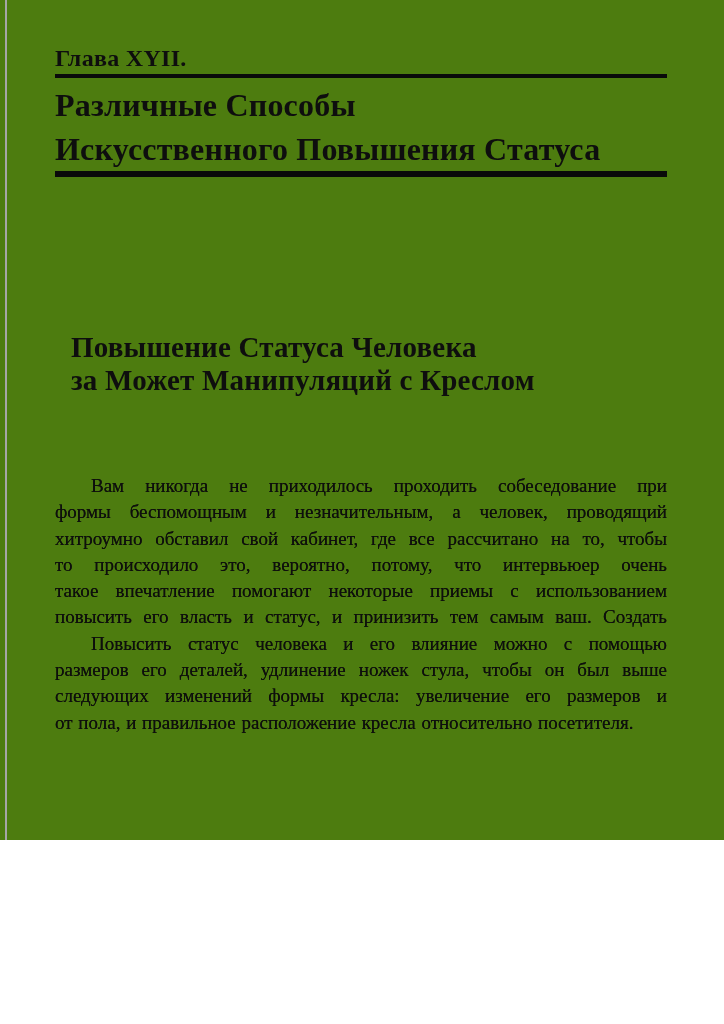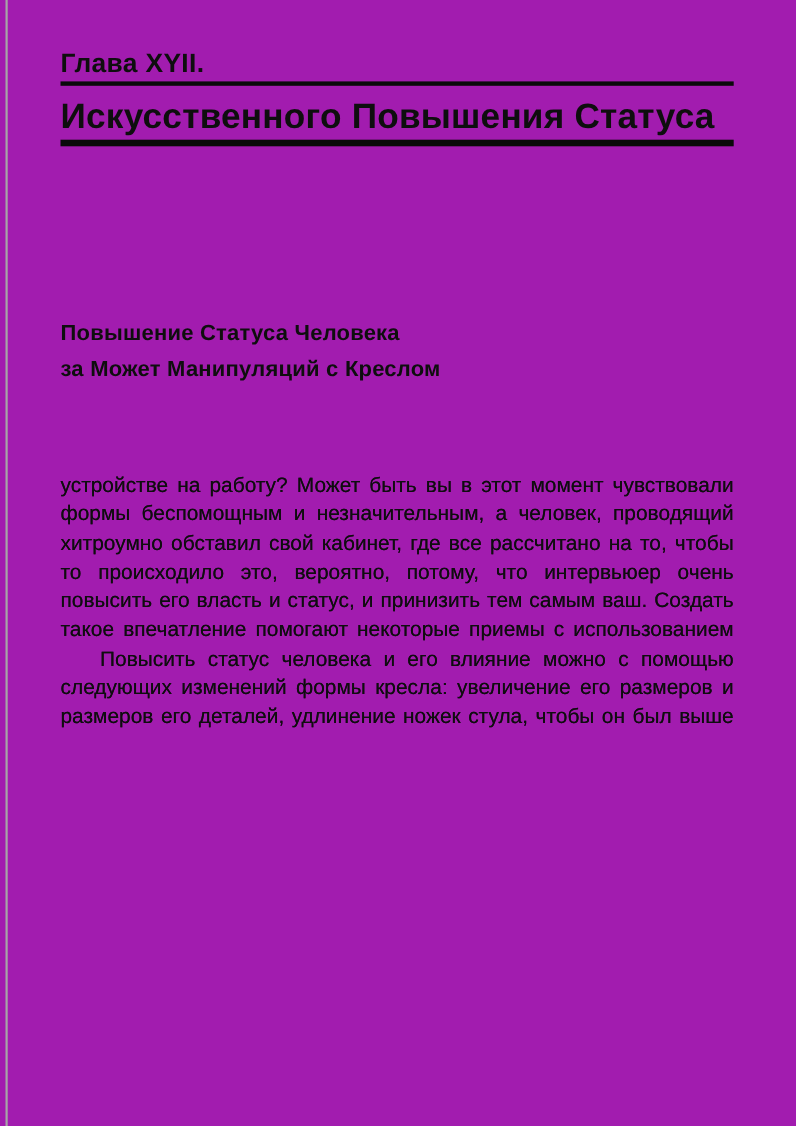--- a/index.html
+++ b/index.html
@@ -3,24 +3,24 @@
 <meta charset="utf-8">
 <style>
   html, body {
     margin: 0;
     padding: 0;
     background: #ffffff;
   }
   .page {
     position: relative;
     width: 724px;
-    height: 1024px;
-    background: #a21caf;
+    height: 840px;
+    background: #4d7c0f;
     color: #0e0e0e;
-    font-family: Liberation Sans, sans-serif;
+    font-family: Liberation Serif, serif;
     overflow: hidden;
   }
   .scan-line {
     position: absolute;
     left: 5px;
     top: 0;
     width: 2px;
     height: 100%;
     background: #a6a6a6;
   }
@@ -54,23 +54,23 @@
     padding-top: 5px;
     font-size: 32px;
     line-height: 44px;
     font-weight: bold;
     letter-spacing: 0.2px;
   }
   .title-line {
     display: block;
   }
   .section-heading {
-    margin: 0;
+    margin: 16px;
     margin-top: 154px;
-    font-size: 20px;
+    font-size: 29px;
     line-height: 33px;
     font-weight: bold;
     letter-spacing: 0.2px;
   }
   .heading-line {
     display: block;
   }
   .body-text {
     margin-top: 76px;
     font-size: 19px;
@@ -94,42 +94,44 @@
 
 <div class="page">
   <div class="scan-line"></div>
   <div class="content">
 
     <div class="chapter-label">Глава XYII.</div>
 
     <div class="rule rule-thin"></div>
 
     <h1 class="title">
+      <span class="title-line">Различные Способы</span>
       <span class="title-line">Искусственного Повышения Статуса</span>
     </h1>
 
     <div class="rule rule-thick"></div>
 
     <h2 class="section-heading">
       <span class="heading-line">Повышение Статуса Человека</span>
       <span class="heading-line">за Может Манипуляций с Креслом</span>
     </h2>
 
     <div class="body-text">
 
       <div class="paragraph">
-        <div class="text-line">устройстве на работу? Может быть вы в этот момент чувствовали</div>
+        <div class="text-line first-line">Вам никогда не приходилось проходить собеседование при</div>
         <div class="text-line">формы беспомощным и незначительным, а человек, проводящий</div>
         <div class="text-line">хитроумно обставил свой кабинет, где все рассчитано на то, чтобы</div>
         <div class="text-line">то происходило это, вероятно, потому, что интервьюер очень</div>
+        <div class="text-line">такое впечатление помогают некоторые приемы с использованием</div>
         <div class="text-line">повысить его власть и статус, и принизить тем самым ваш. Создать</div>
-        <div class="text-line">такое впечатление помогают некоторые приемы с использованием</div>
       </div>
 
       <div class="paragraph">
         <div class="text-line first-line">Повысить статус человека и его влияние можно с помощью</div>
+        <div class="text-line">размеров его деталей, удлинение ножек стула, чтобы он был выше</div>
         <div class="text-line">следующих изменений формы кресла: увеличение его размеров и</div>
-        <div class="text-line">размеров его деталей, удлинение ножек стула, чтобы он был выше</div>
+        <div class="text-line last-line">от пола, и правильное расположение кресла относительно посетителя.</div>
       </div>
 
     </div>
   </div>
 </div>
 
 </body></html>

